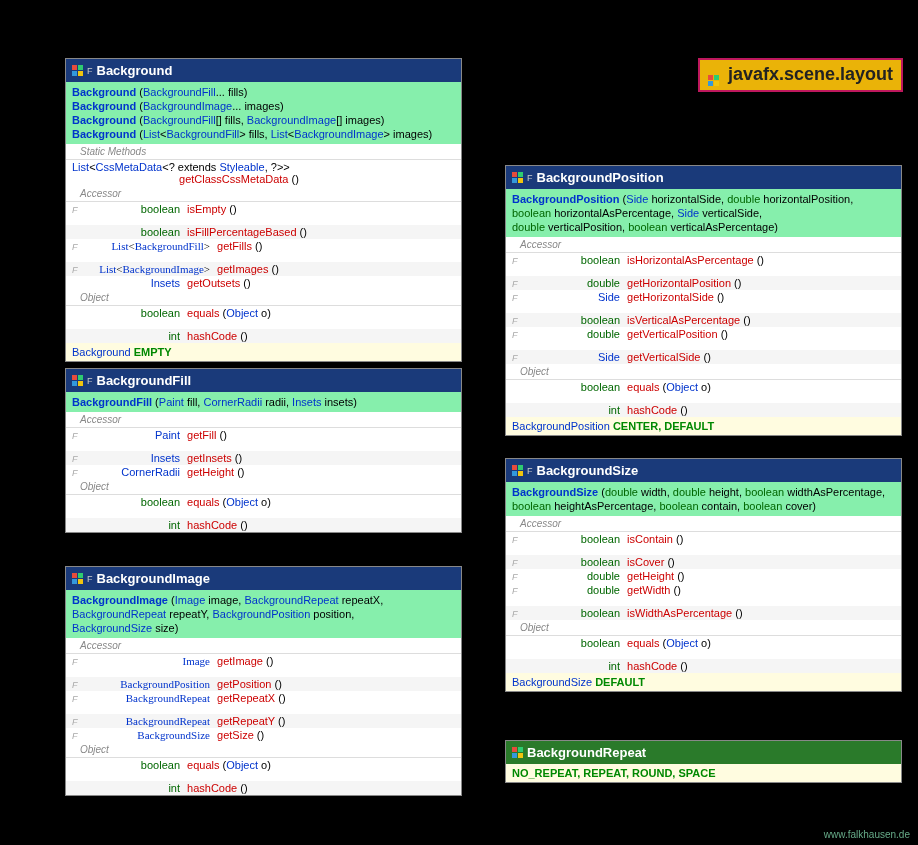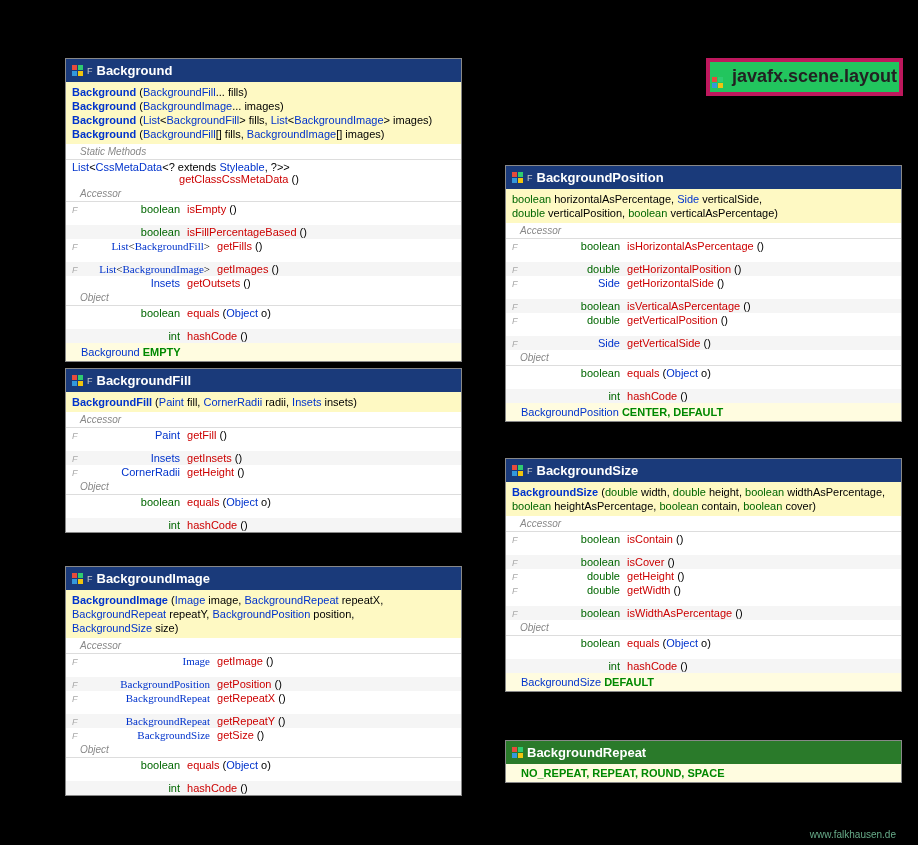--- a/index.html
+++ b/index.html
@@ -12,23 +12,23 @@
   height: 845px;
   position: relative;
 }
 .package-title {
   position: absolute;
   top: 58px;
   right: 15px;
   font-size: 18px;
   font-weight: bold;
   color: #222;
-  background: #22c55e;
-  padding: 4px 2px;
-  border: 4px solid #be185d;
+  background: #eab308;
+  padding: 4px 8px;
+  border: 2px solid #be185d;
 }
 .package-title .icon {
   display: inline-block;
   vertical-align: middle;
   margin-right: 4px;
 }
 .class-box {
   position: absolute;
   background: #fff;
   border: 1px solid #888;
@@ -47,21 +47,21 @@
 .class-header.enum {
   background: #2a7a2a;
 }
 .class-header .final-marker {
   font-size: 9px;
   color: #ccc;
   font-weight: normal;
   vertical-align: super;
 }
 .constructor-block {
-  background: #fef9c3;
+  background: #86efac;
   padding: 3px 6px;
 }
 .section-label {
   color: #888;
   font-style: italic;
   font-size: 10px;
   padding: 2px 14px;
   border-bottom: 1px solid #ddd;
 }
 .method-row {
@@ -88,30 +88,30 @@
   display: inline-block;
   width: 8px;
   font-style: italic;
 }
 .type-link { color: #0033cc; }
 .type-prim { color: #006600; }
 .method-name { color: #cc0000; }
 .class-name { color: #0033cc; font-weight: bold; }
 .constants-block {
   background: #fffce0;
-  padding: 3px 15px;
+  padding: 3px 6px;
 }
 .const-val { color: #008800; font-weight: bold; }
 .ctor-line {
   padding: 1px 0;
 }
 .footer-link {
   position: absolute;
   bottom: 5px;
-  right: 22px;
+  right: 8px;
   color: #6a8;
   font-size: 10px;
   text-align: center;
 }
 .icon-grid {
   display: inline-grid;
   grid-template-columns: 5px 5px;
   grid-template-rows: 5px 5px;
   gap: 1px;
 }
@@ -140,22 +140,22 @@
         <span></span>
         <span></span>
         <span></span>
       </span>
       <span class="final-marker">F</span>
       <span> Background</span>
     </div>
     <div class="constructor-block">
       <div class="ctor-line"><span class="class-name">Background</span><span class=""> (</span><span class="type-link">BackgroundFill</span><span class="">... fills)</span></div>
       <div class="ctor-line"><span class="class-name">Background</span><span class=""> (</span><span class="type-link">BackgroundImage</span><span class="">... images)</span></div>
+      <div class="ctor-line"><span class="class-name">Background</span><span class=""> (</span><span class="type-link">BackgroundFill</span><span class="">[] fills, </span><span class="type-link">BackgroundImage</span><span class="">[] images)</span></div>
       <div class="ctor-line"><span class="class-name">Background</span><span class=""> (</span><span class="type-link">List</span><span class="">&lt;</span><span class="type-link">BackgroundFill</span><span class="">&gt; fills, </span><span class="type-link">List</span><span class="">&lt;</span><span class="type-link">BackgroundImage</span><span class="">&gt; images)</span></div>
-      <div class="ctor-line"><span class="class-name">Background</span><span class=""> (</span><span class="type-link">BackgroundFill</span><span class="">[] fills, </span><span class="type-link">BackgroundImage</span><span class="">[] images)</span></div>
     </div>
     <div class="section-label">Static Methods</div>
     <div class="method-row"><span><span class="type-link">List</span><span class="">&lt;</span><span class="type-link">CssMetaData</span><span class="">&lt;? extends </span><span class="type-link">Styleable</span><span class="">, ?&gt;&gt;</span></span><br><span class="ret-type"> </span><span class="method-name"> getClassCssMetaData </span><span>()</span></div>
     <div class="section-label">Accessor</div>
     <div class="method-row"><span class="f-marker">F</span><span class="ret-type"><span class="type-prim">boolean</span></span><span class="method-name"> isEmpty </span><span>()</span></div>
     <div class="method-row alt"><span class="f-marker"></span><span class="ret-type"><span class="type-prim">boolean</span></span><span class="method-name"> isFillPercentageBased </span><span>()</span></div>
     <div class="method-row"><span class="f-marker">F</span><span class="ret-type wide"><span class="type-link">List</span><span class="">&lt;</span><span class="type-link">BackgroundFill</span><span class="">&gt;</span></span><span class="method-name"> getFills </span><span>()</span></div>
     <div class="method-row alt"><span class="f-marker">F</span><span class="ret-type wide"><span class="type-link">List</span><span class="">&lt;</span><span class="type-link">BackgroundImage</span><span class="">&gt;</span></span><span class="method-name"> getImages </span><span>()</span></div>
     <div class="method-row"><span class="f-marker"></span><span class="ret-type"><span class="type-link">Insets</span></span><span class="method-name"> getOutsets </span><span>()</span></div>
     <div class="section-label">Object</div>
@@ -218,20 +218,21 @@
       <span class="icon-grid">
         <span></span>
         <span></span>
         <span></span>
         <span></span>
       </span>
       <span class="final-marker">F</span>
       <span> BackgroundPosition</span>
     </div>
     <div class="constructor-block">
+      <div class="ctor-line"><span class="class-name">BackgroundPosition</span><span class=""> (</span><span class="type-link">Side</span><span class=""> horizontalSide, </span><span class="type-prim">double</span><span class=""> horizontalPosition,</span></div>
       <div class="ctor-line"><span class="">        </span><span class="type-prim">boolean</span><span class=""> horizontalAsPercentage, </span><span class="type-link">Side</span><span class=""> verticalSide,</span></div>
       <div class="ctor-line"><span class="">        </span><span class="type-prim">double</span><span class=""> verticalPosition, </span><span class="type-prim">boolean</span><span class=""> verticalAsPercentage)</span></div>
     </div>
     <div class="section-label">Accessor</div>
     <div class="method-row"><span class="f-marker">F</span><span class="ret-type"><span class="type-prim">boolean</span></span><span class="method-name"> isHorizontalAsPercentage </span><span>()</span></div>
     <div class="method-row alt"><span class="f-marker">F</span><span class="ret-type"><span class="type-prim">double</span></span><span class="method-name"> getHorizontalPosition </span><span>()</span></div>
     <div class="method-row"><span class="f-marker">F</span><span class="ret-type"><span class="type-link">Side</span></span><span class="method-name"> getHorizontalSide </span><span>()</span></div>
     <div class="method-row alt"><span class="f-marker">F</span><span class="ret-type"><span class="type-prim">boolean</span></span><span class="method-name"> isVerticalAsPercentage </span><span>()</span></div>
     <div class="method-row"><span class="f-marker">F</span><span class="ret-type"><span class="type-prim">double</span></span><span class="method-name"> getVerticalPosition </span><span>()</span></div>
     <div class="method-row alt"><span class="f-marker">F</span><span class="ret-type"><span class="type-link">Side</span></span><span class="method-name"> getVerticalSide </span><span>()</span></div>

